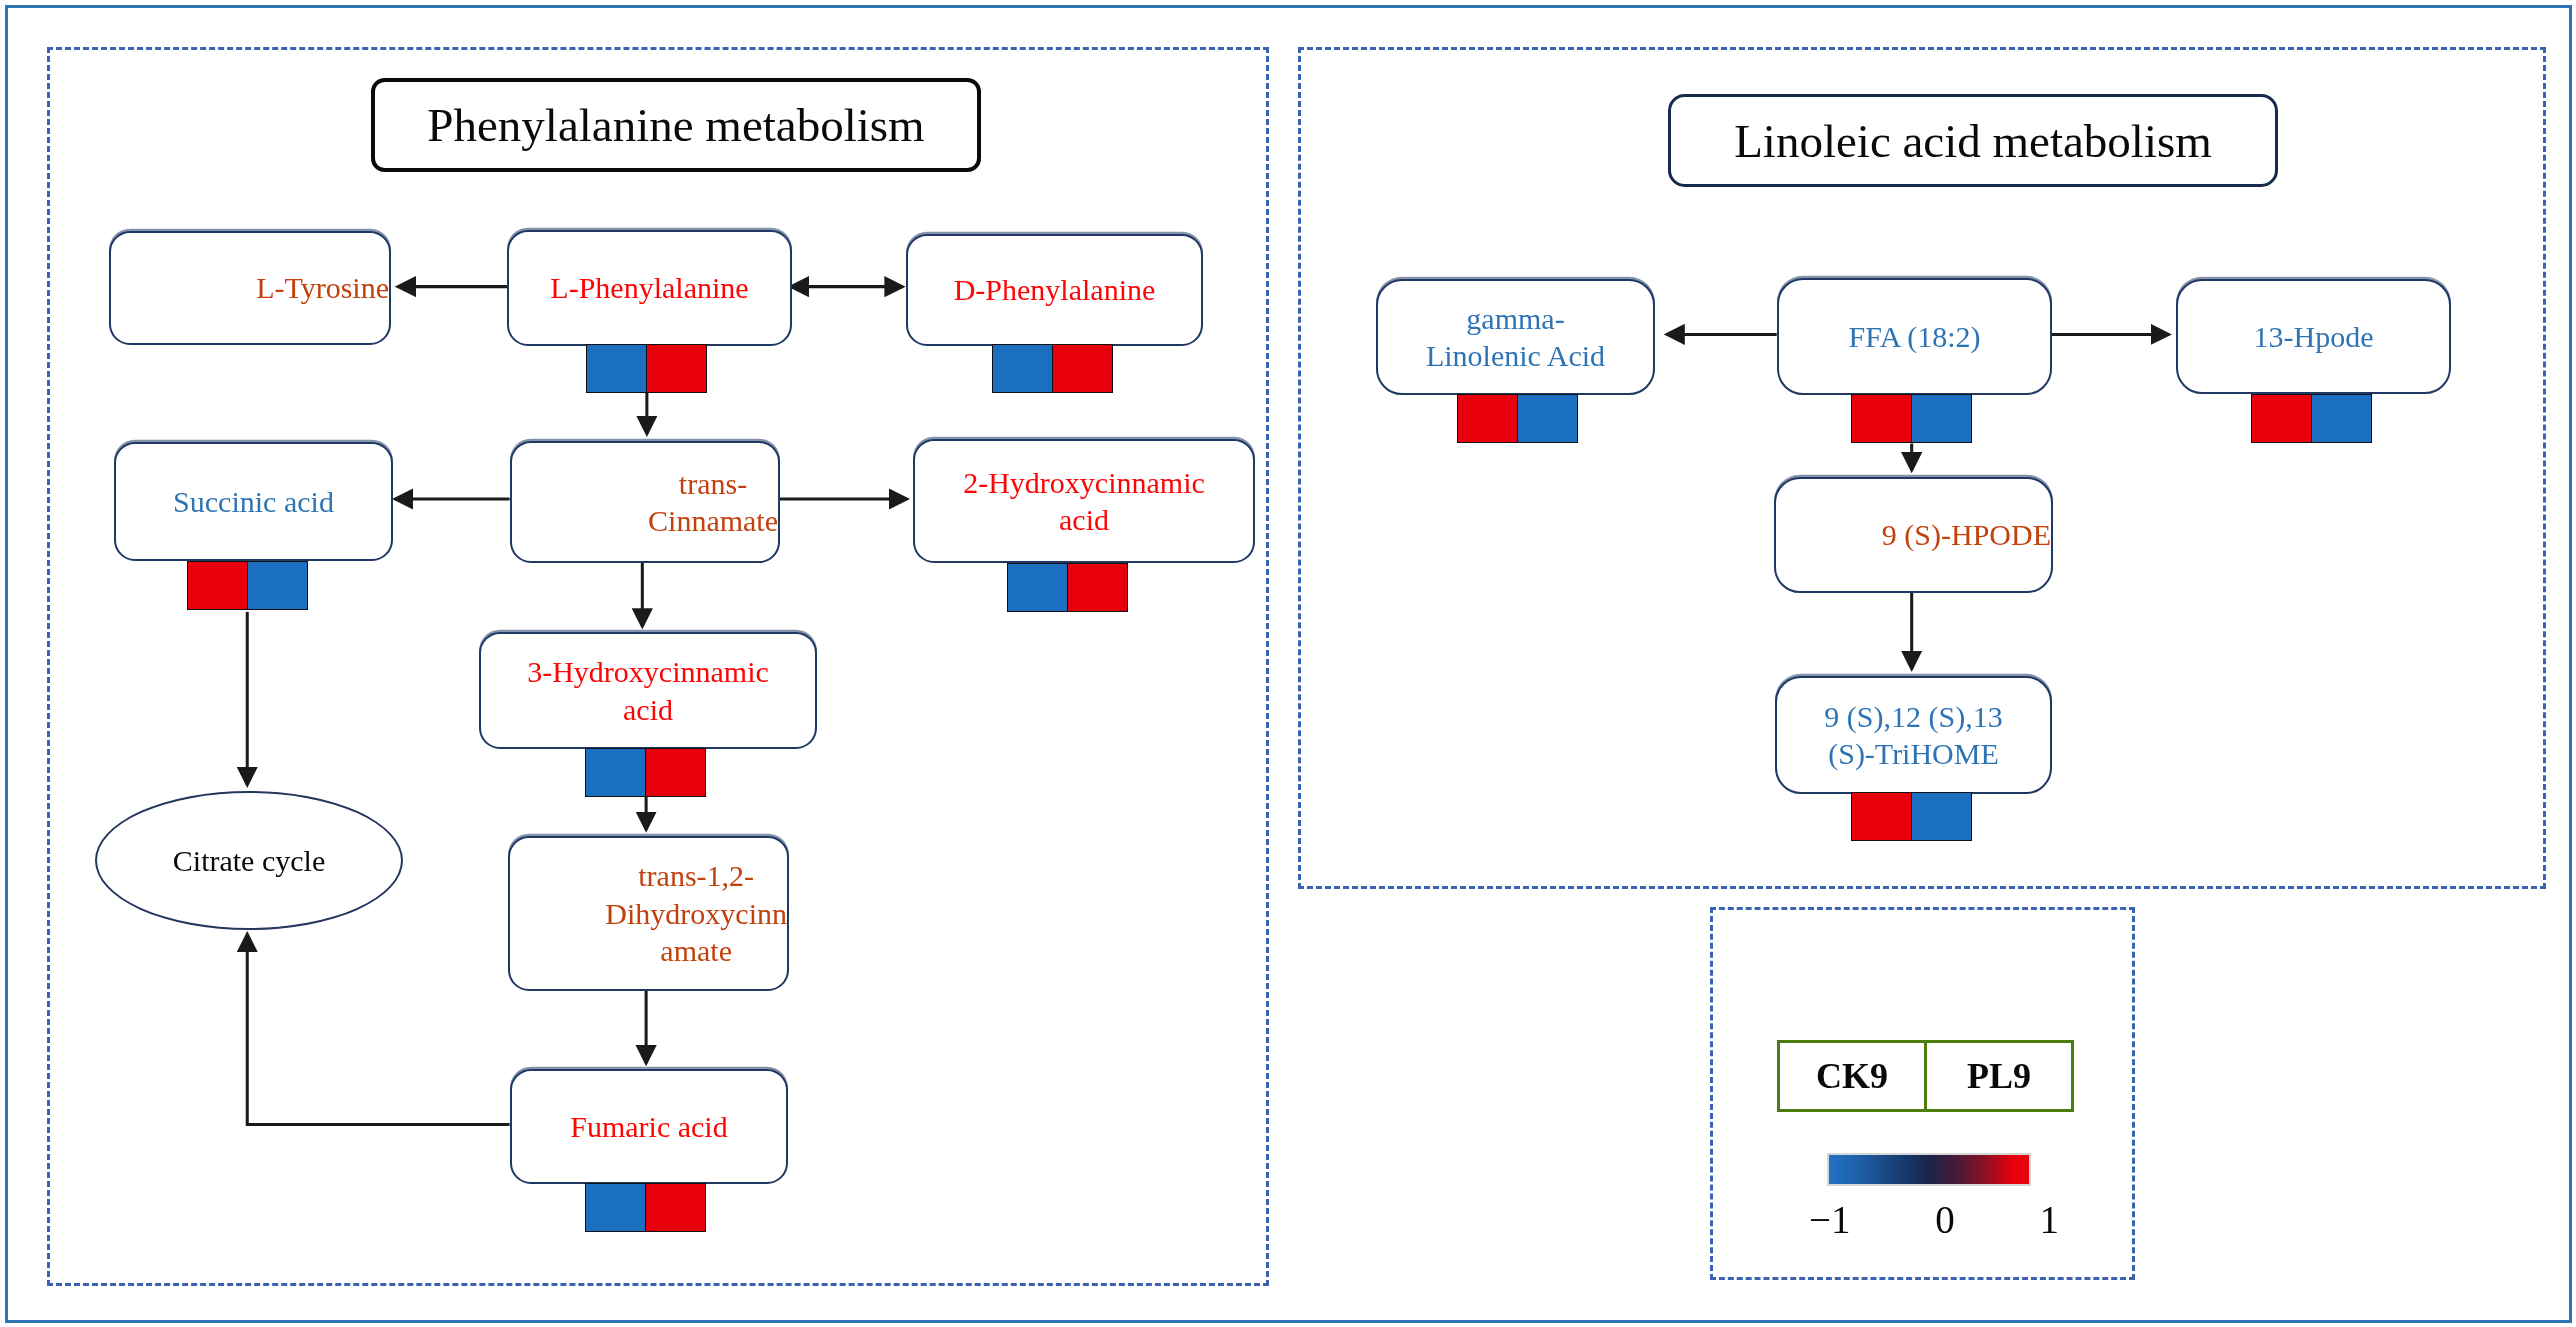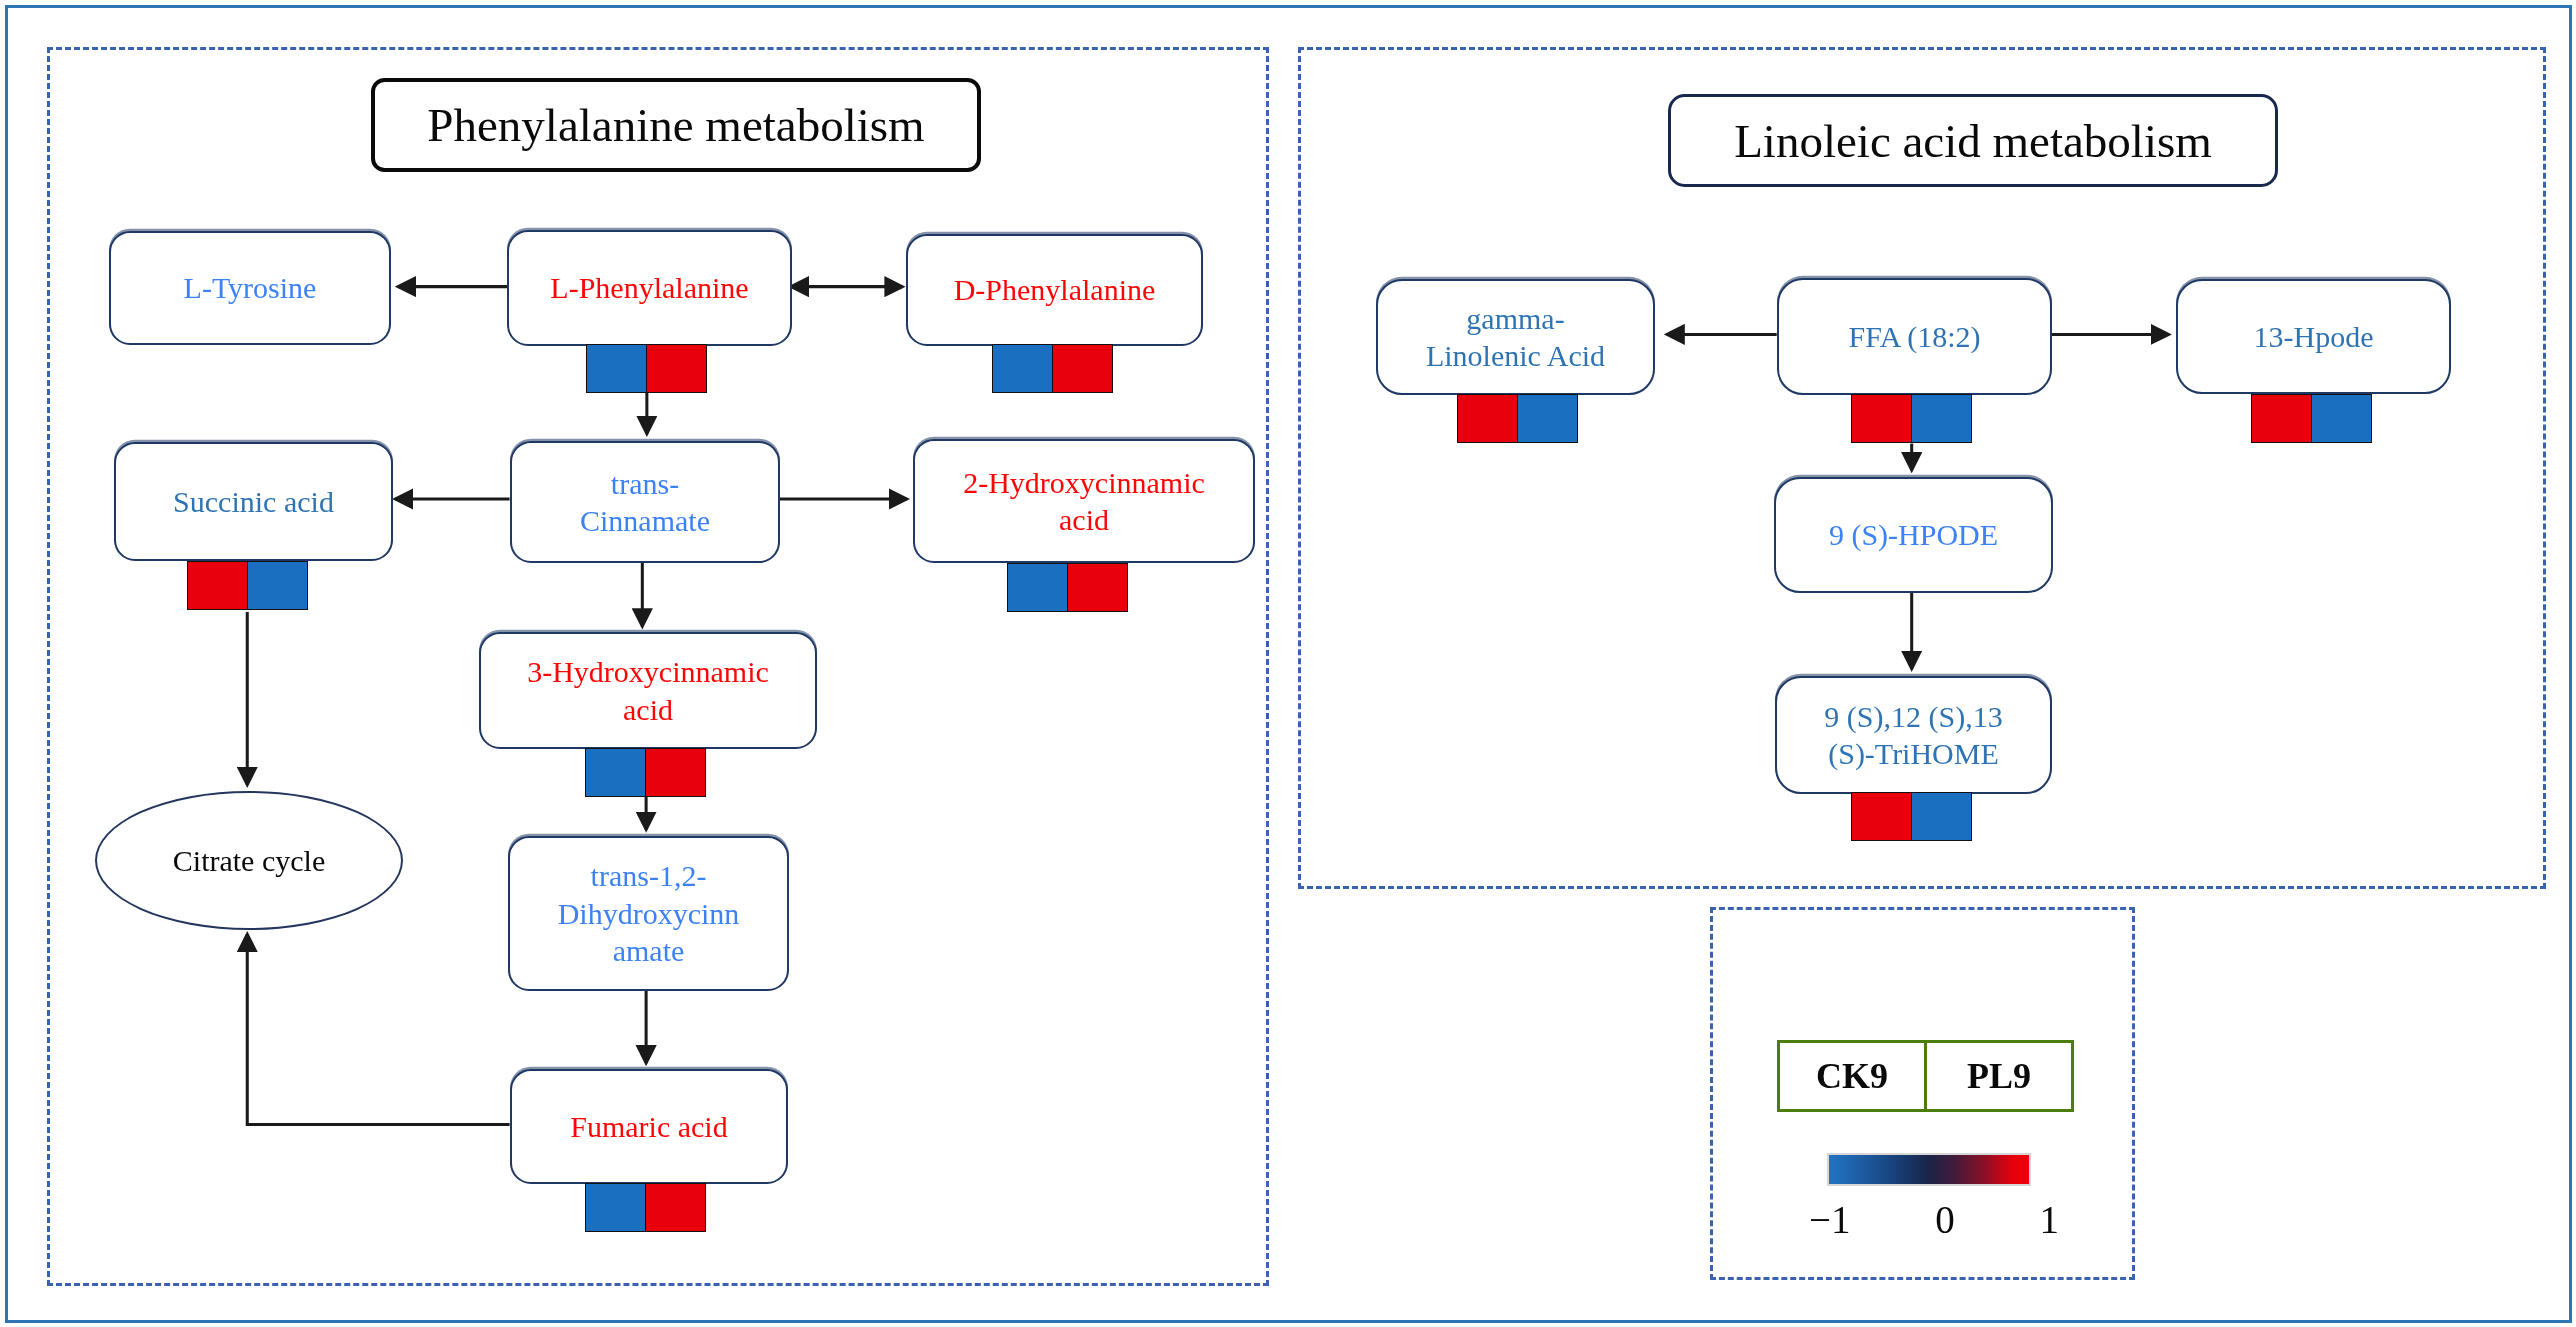--- a/index.html
+++ b/index.html
@@ -42,21 +42,21 @@
     position:absolute;
     background:#fff;
     border:2.3px solid #24365e;
     border-radius:50%;
     display:flex;align-items:center;justify-content:center;
     font-size:30px;color:#0a0a0a;
   }
   .lbl{white-space:pre-line;}
   .c-red{color:#fe0505;}
   .c-blue{color:#2e74b5;}
-  .c-black{color:#3b82f6;}
+  .c-black{color:#c2410c;justify-content:flex-end;}
   .heat{
     position:absolute;
     display:flex;
   }
   .heat-cell{
     width:61px;height:49px;
     border:1.5px solid #111;
     box-sizing:border-box;
   }
   .heat-cell + .heat-cell{margin-left:-1.5px;}

